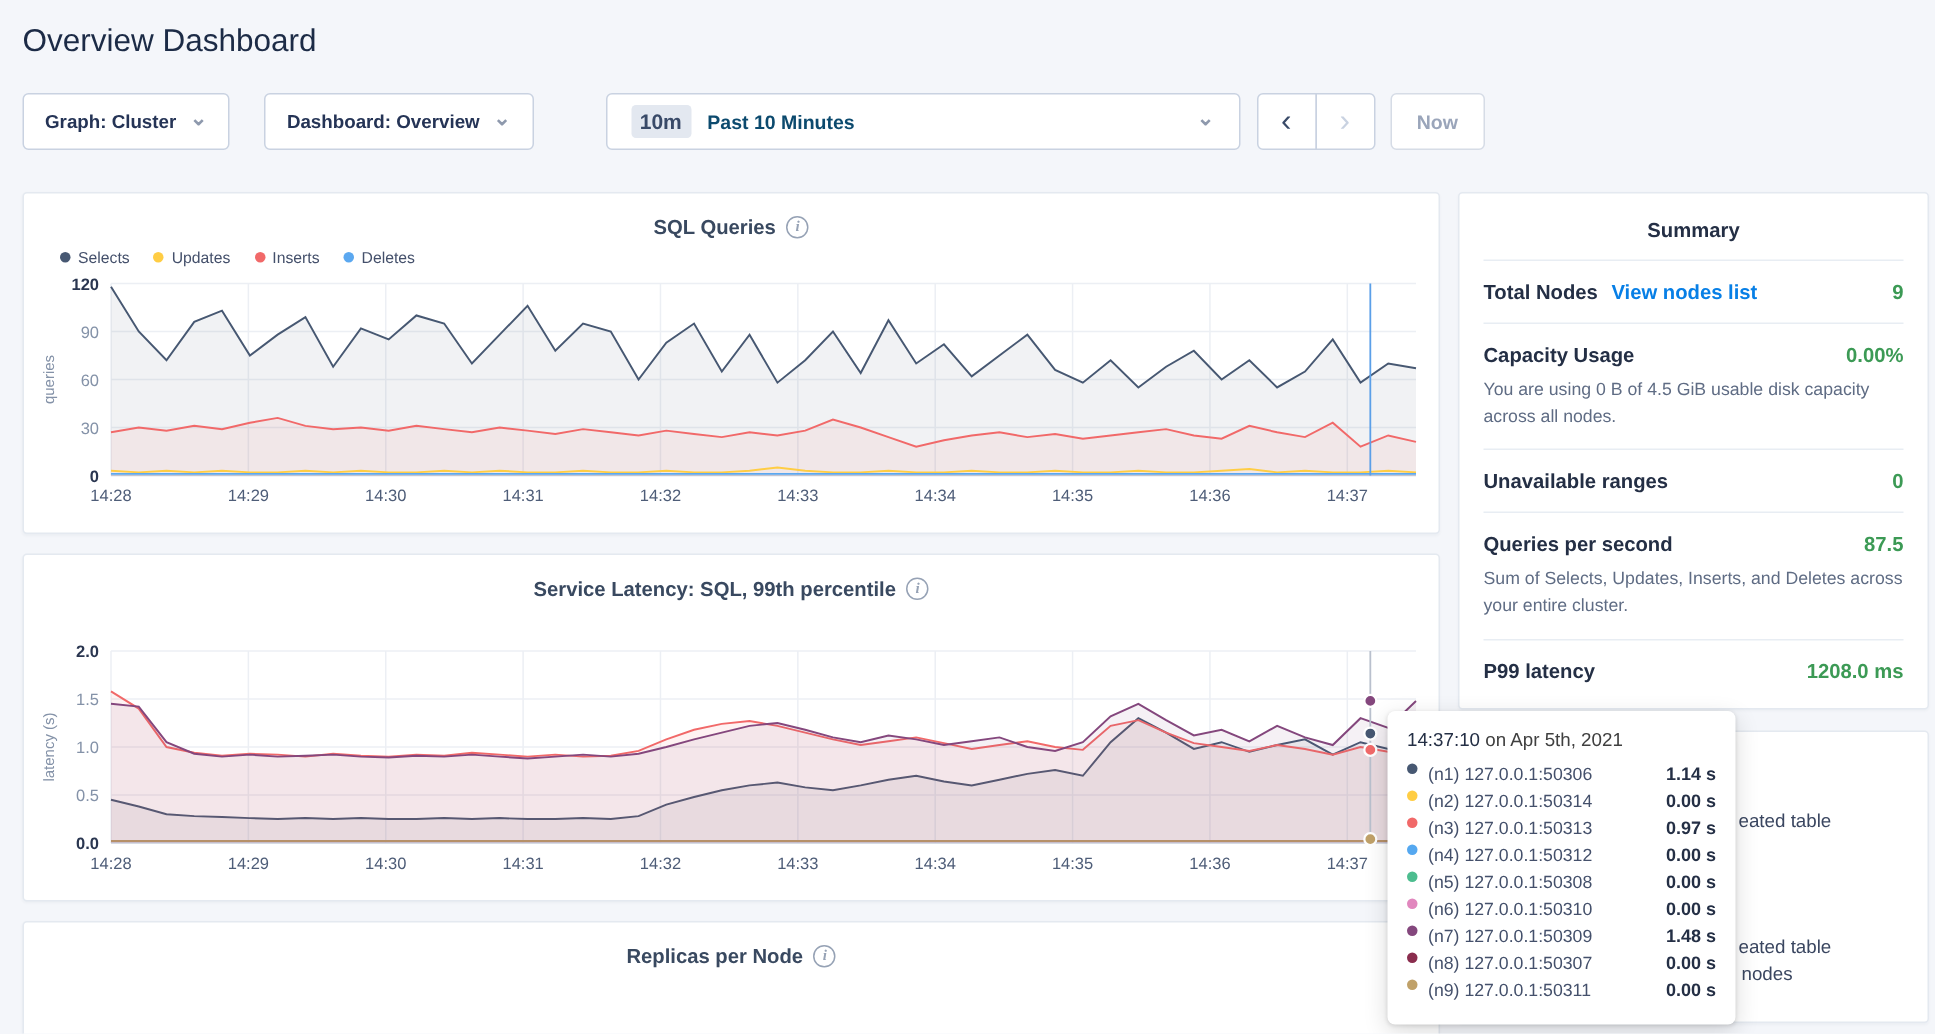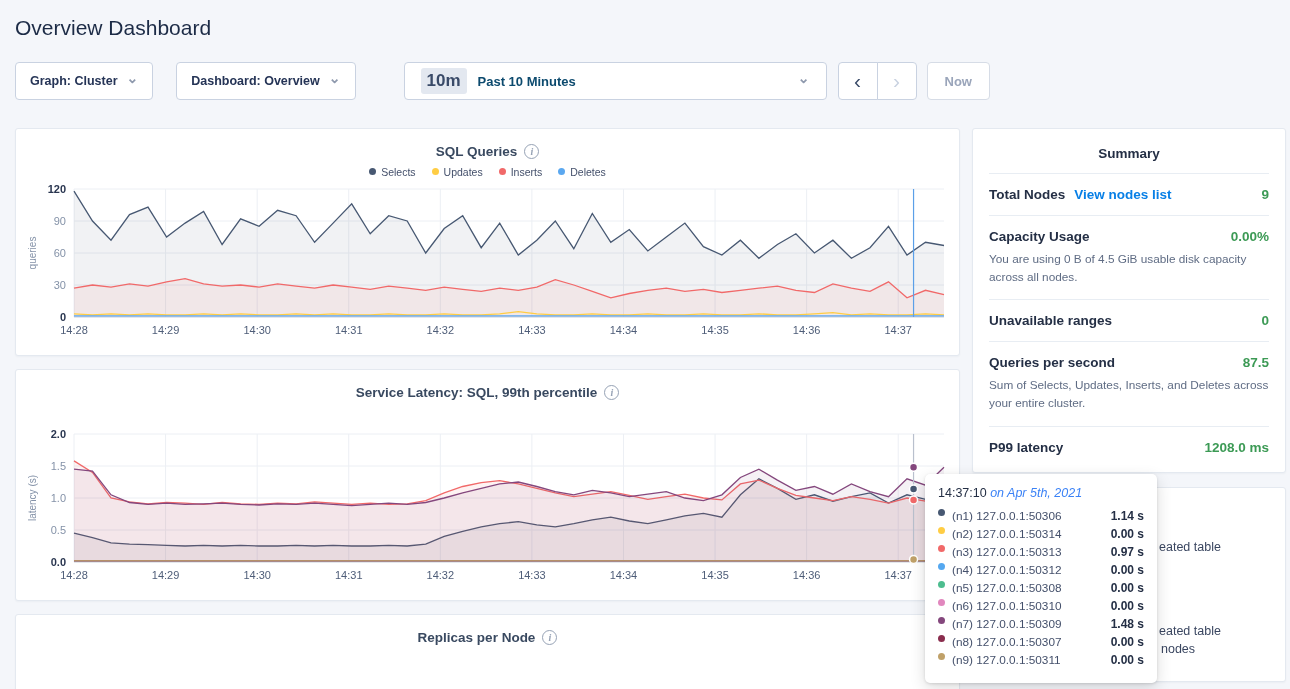--- a/index.html
+++ b/index.html
@@ -16,21 +16,21 @@
   .dd {
     height:38px; background:#fff; border:1px solid #c9d2e1; border-radius:4px;
     display:inline-flex; align-items:center; gap:9px; padding:0 14px;
     font-size:12.5px; font-weight:bold; color:#253456; cursor:pointer;
   }
   .dd .caret { color:#8e99ad; font-size:14px; line-height:10px; transform:translateY(-3px); }
   .dd-graph { margin-right:23px; }
   .dd-dashboard { margin-right:48px; }
   .time-dd { width:423px; justify-content:space-between; padding:0 16px; }
   .time-left { display:flex; align-items:center; gap:11px; }
-  .badge { background:#e3e8f0; border-radius:3px; padding:3px 6px; font-size:17px; font-weight:bold; color:#394a68; }
+  .badge { background:#e3e8f0; border-radius:3px; padding:3px 6px; font-size:14px; font-weight:bold; color:#394a68; }
   .time-label { font-size:13px; font-weight:bold; color:#0c4a6e; }
   .btn-group { display:flex; margin-left:11px; }
   .nav-btn {
     width:40px; height:38px; background:#fff; border:1px solid #c9d2e1;
     display:flex; align-items:center; justify-content:center;
     font-size:21px; color:#394a68; cursor:pointer;
   }
   .nav-btn.first { border-radius:4px 0 0 4px; }
   .nav-btn.last { border-radius:0 4px 4px 0; margin-left:-1px; }
   .nav-btn.disabled { color:#c9d2e1; cursor:default; }
@@ -48,21 +48,21 @@
   .chart-panel { margin-bottom:13px; position:relative; }
   .chart-title {
     display:flex; justify-content:center; align-items:center; gap:7px;
     font-size:13.5px; font-weight:bold; color:#394960; padding-top:15px;
   }
   .info {
     width:15px; height:15px; border:1px solid #96a2b5; border-radius:50%;
     color:#96a2b5; font-size:10px; line-height:13px; text-align:center;
     font-style:italic; font-family:"Liberation Serif", serif; display:inline-block; cursor:pointer;
   }
-  .legend { display:flex; justify-content:center; gap:16px; padding:7px 24px 0; height:18px; }
+  .legend { display:flex; justify-content:flex-start; gap:16px; padding:7px 24px 0; height:18px; }
   .legend-item { display:flex; align-items:center; gap:5px; font-size:10.5px; color:#44506b; }
   .legend-dot { width:7px; height:7px; border-radius:50%; }
   svg.chart { display:block; margin:2px 8px 6px 8px; }
   .chart-spacer { height:22px; }
   .ytick { font-size:11px; fill:#8492a8; }
   .ytick-strong { font-size:11px; font-weight:bold; fill:#2a3650; }
   .xtick { font-size:11px; fill:#4e5d78; }
   .axis-title { font-size:10px; fill:#8492a8; }
 
   
@@ -78,21 +78,21 @@
   .events-panel { margin-top:14px; height:195px; position:relative; overflow:hidden; }
   .event-frag { position:absolute; font-size:12.5px; color:#3a4660; }
 
   
   .tooltip {
     position:absolute; left:925px; top:474px; width:232px; z-index:20;
     background:#fff; border-radius:5px; padding:12px 13px 12px;
     box-shadow:0 1px 3px rgba(0,0,0,0.12), 0 5px 16px rgba(0,0,0,0.14);
   }
   .tooltip-head { font-size:12.5px; color:#242f45; margin-bottom:9px; }
-  .tooltip-head .date-suffix { color:#3b82f6;font-style:italic; }
+  .tooltip-head .date-suffix { color:#404040; }
   .trow { display:flex; align-items:flex-start; gap:7px; height:18px; font-size:11.8px; color:#44506b; white-space:nowrap; }
   .trow .dot { width:7px; height:7px; border-radius:50%; flex:none; }
   .trow .tval { margin-left:auto; font-weight:bold; color:#242f45; font-size:12px; }
 </style>
 </head>
 <body>
 
 <h1>Overview Dashboard</h1>
 
 <div class="toolbar">

